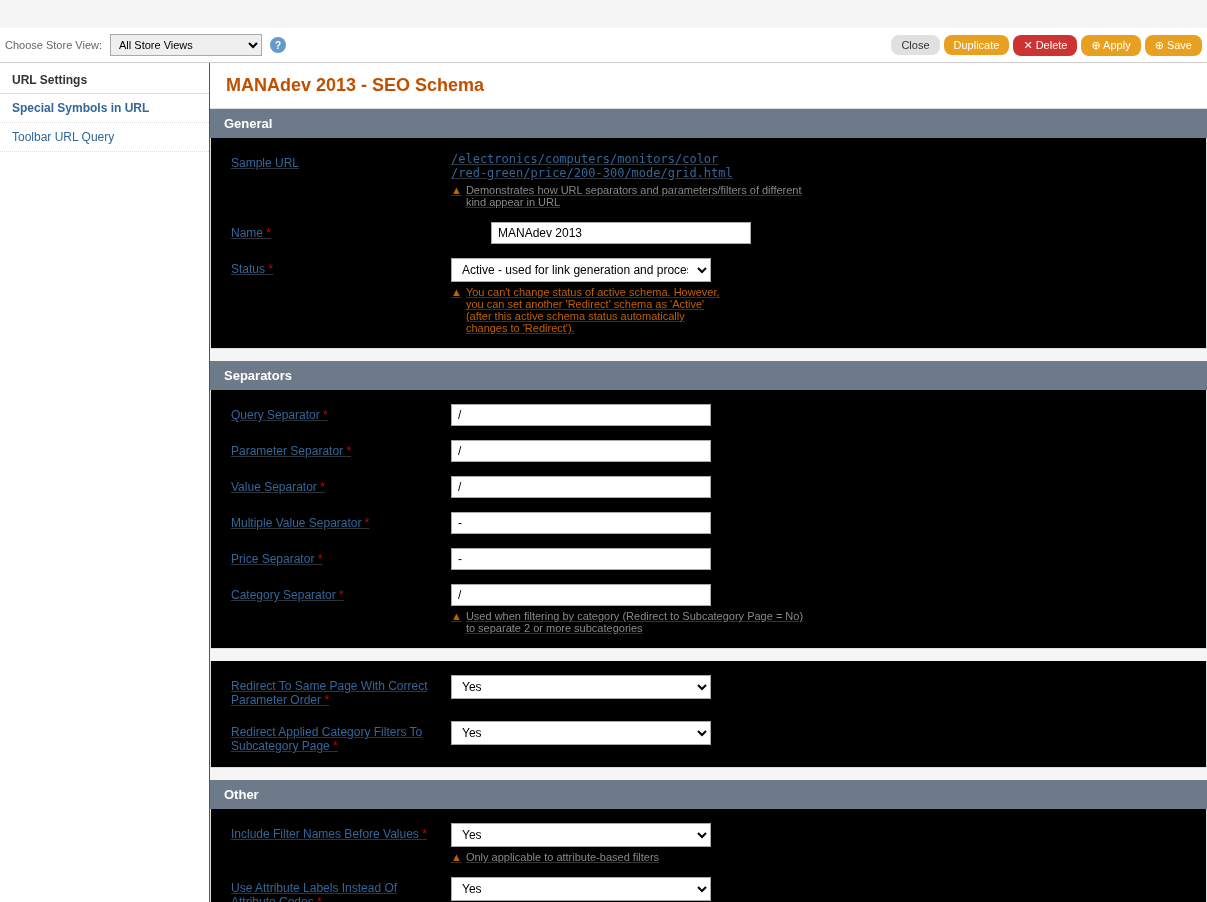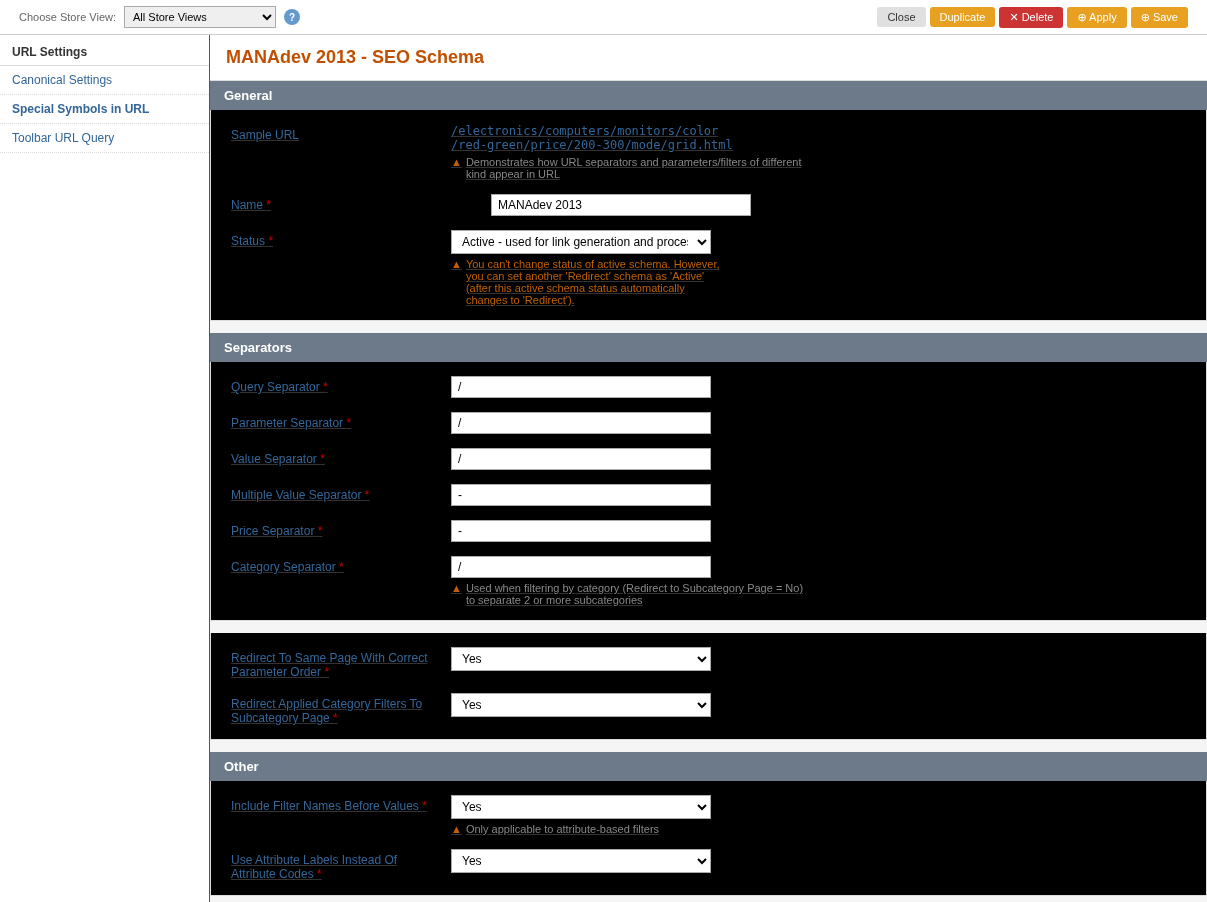--- a/index.html
+++ b/index.html
@@ -5,21 +5,22 @@
     * { box-sizing: border-box; margin: 0; padding: 0; }
     body { font-family: Arial, sans-serif; font-size: 12px; background: #f5f5f5; color: #333; }
     
     
     .top-bar {
       display: flex;
       align-items: center;
       justify-content: space-between;
       background: #fff;
       border-bottom: 1px solid #ccc;
-      padding: 6px 19px;
+      padding: 6px 5px;
+      margin-top: 28px;
     }
     .top-bar-left { display: flex; align-items: center; gap: 8px; }
     .store-view-label { font-size: 11px; color: #666; }
     .store-select {
       padding: 3px 4px;
       border: 1px solid #aaa;
       font-size: 11px;
       width: 152px;
     }
     .help-icon {
@@ -32,21 +33,21 @@
       color: white;
       font-size: 10px;
       font-weight: bold;
       cursor: pointer;
     }
     .top-bar-right { display: flex; align-items: center; gap: 4px; }
     .btn {
       display: inline-flex; align-items: center; gap: 4px;
       padding: 4px 10px;
       border: none;
-      border-radius: 3px;
+      border-radius: 8px;
       font-size: 11px;
       cursor: pointer;
       font-weight: normal;
     }
     .btn-close { background: #e0e0e0; color: #333; }
     .btn-duplicate { background: #e8a020; color: #fff; }
     .btn-delete { background: #cc3333; color: #fff; }
     .btn-apply { background: #e8a020; color: #fff; }
     .btn-save { background: #e8a020; color: #fff; }
 
@@ -200,21 +201,20 @@
     <button class="btn btn-delete">✕ Delete</button>
     <button class="btn btn-apply">⊕ Apply</button>
     <button class="btn btn-save">⊕ Save</button>
   </div>
 </div>
 
 <div class="layout">
 
   <div class="sidebar">
     <div class="sidebar-section-title">URL Settings</div>
-    <a class="sidebar-item">Canonical Settings</a>
     <a class="sidebar-item active">Special Symbols in URL</a>
     <a class="sidebar-item">Toolbar URL Query</a>
   </div>
 
   <div class="main-content">
     <div class="page-title">MANAdev 2013 - SEO Schema</div>
 
     <div class="section">
       <div class="section-header">General</div>
       <div class="section-body">

